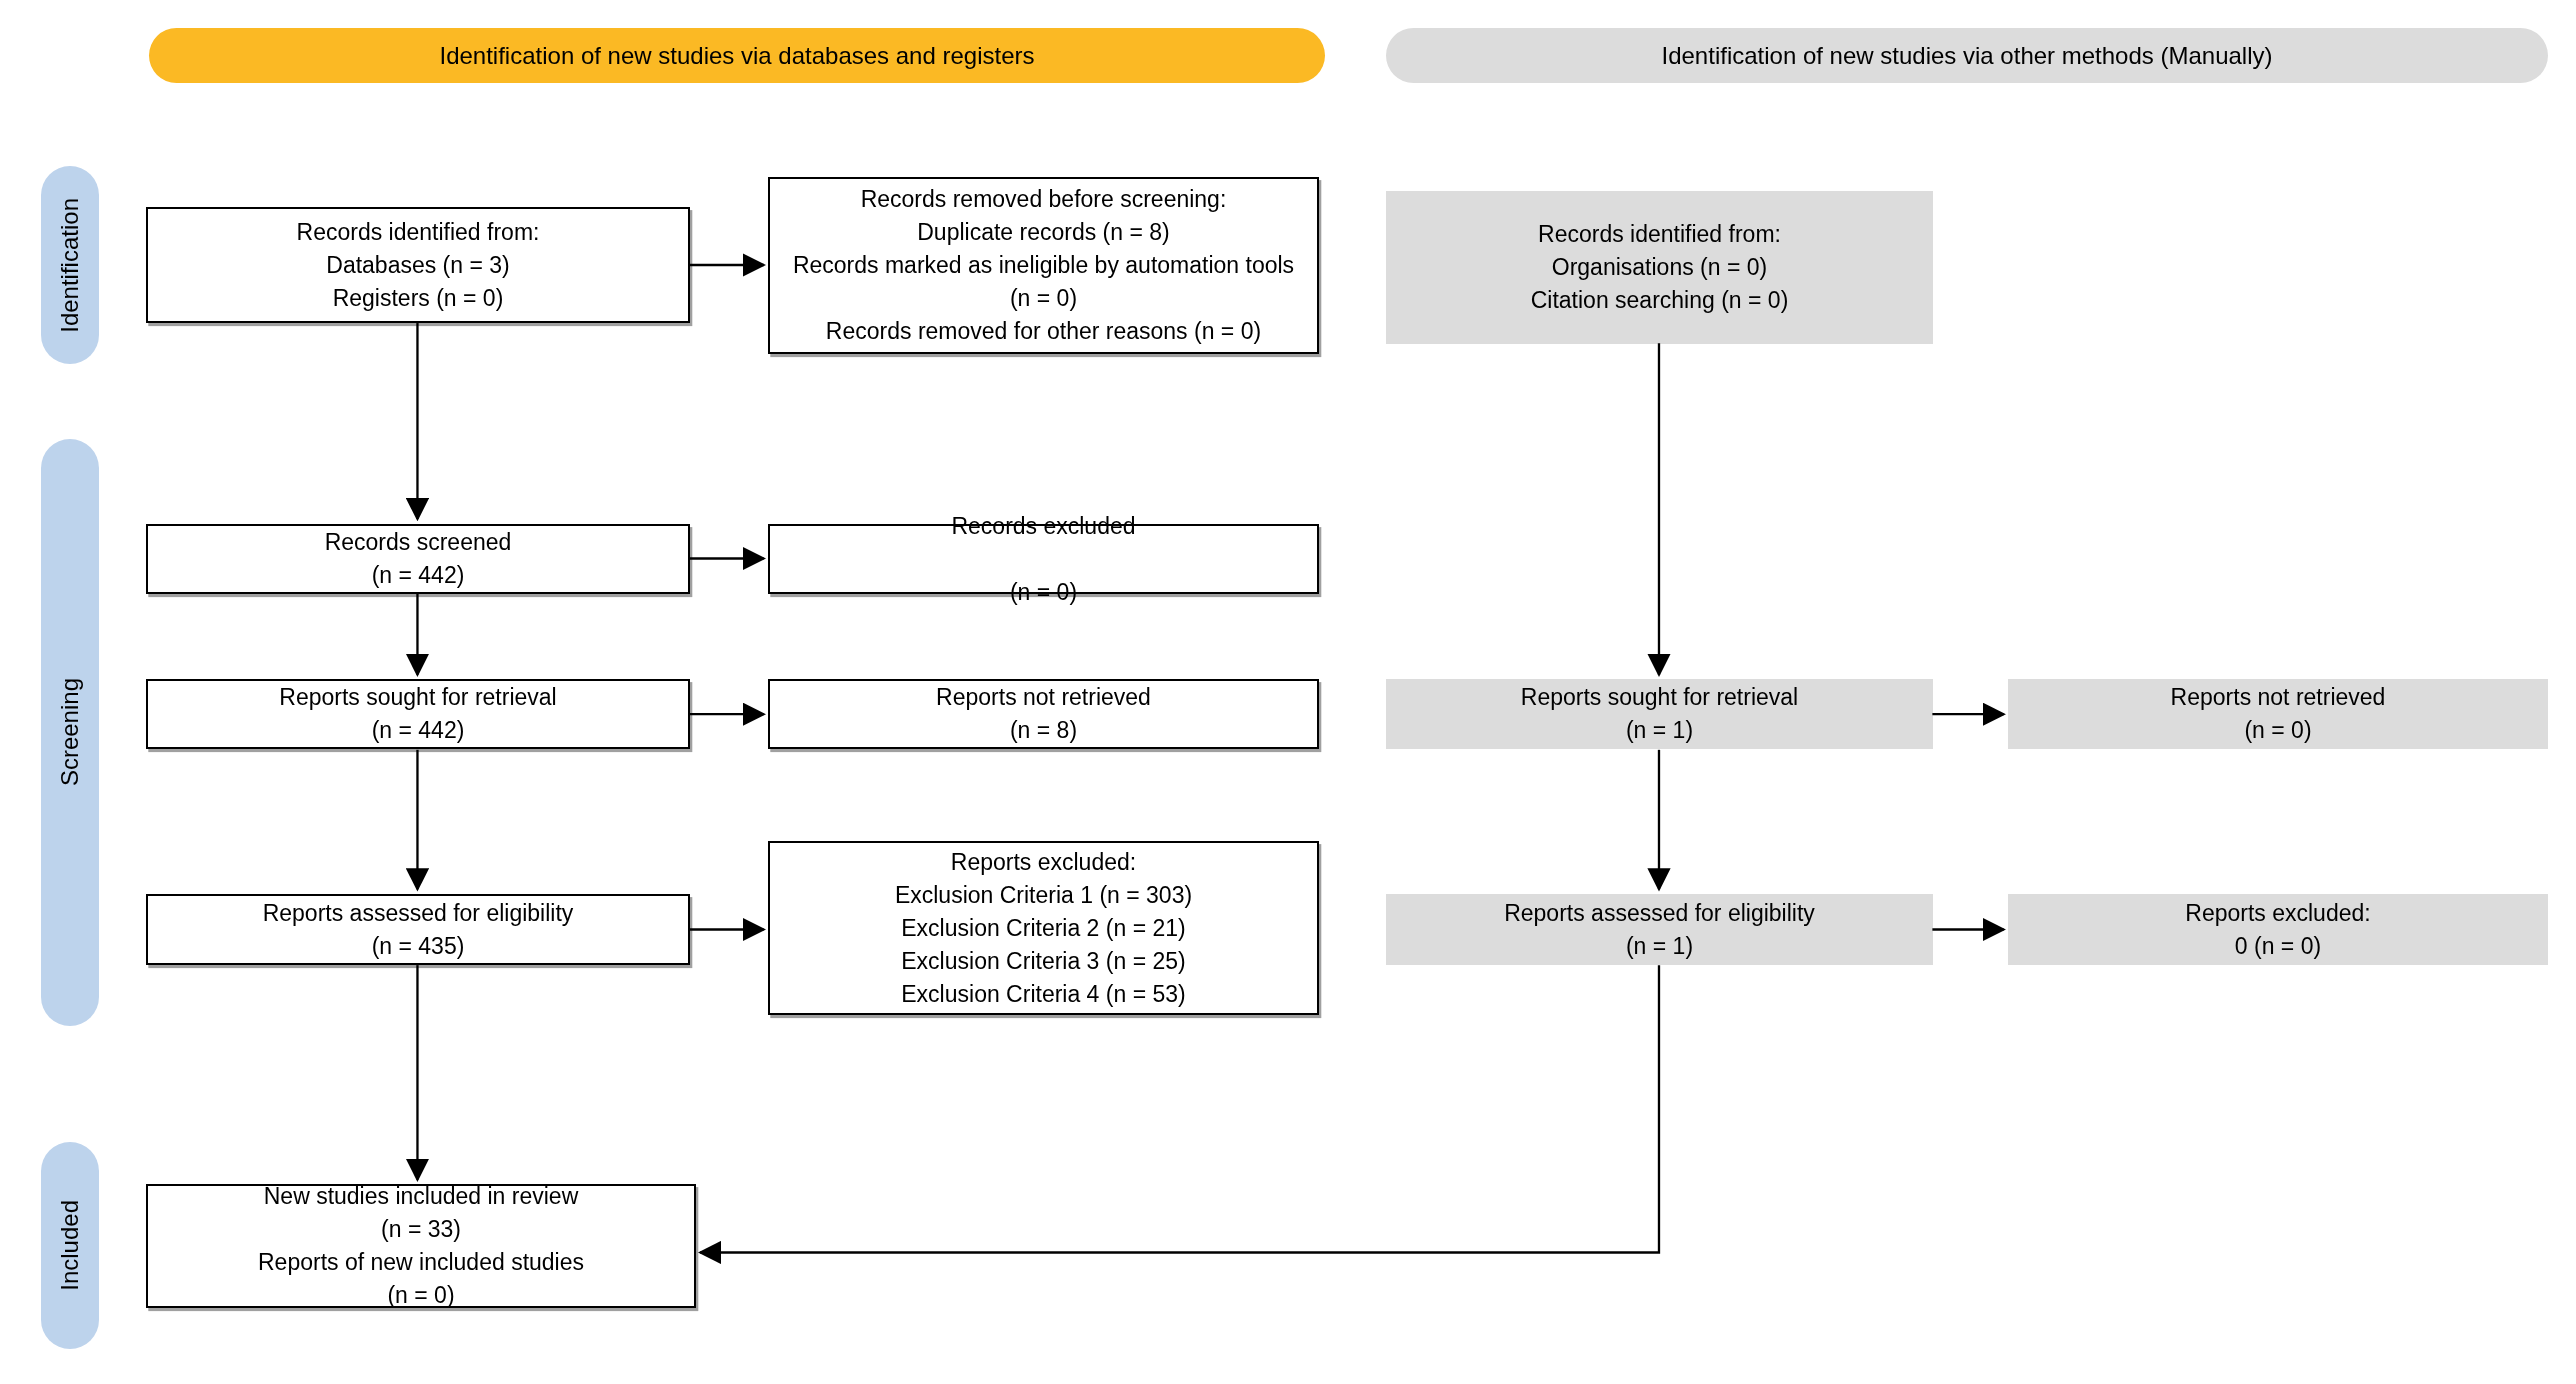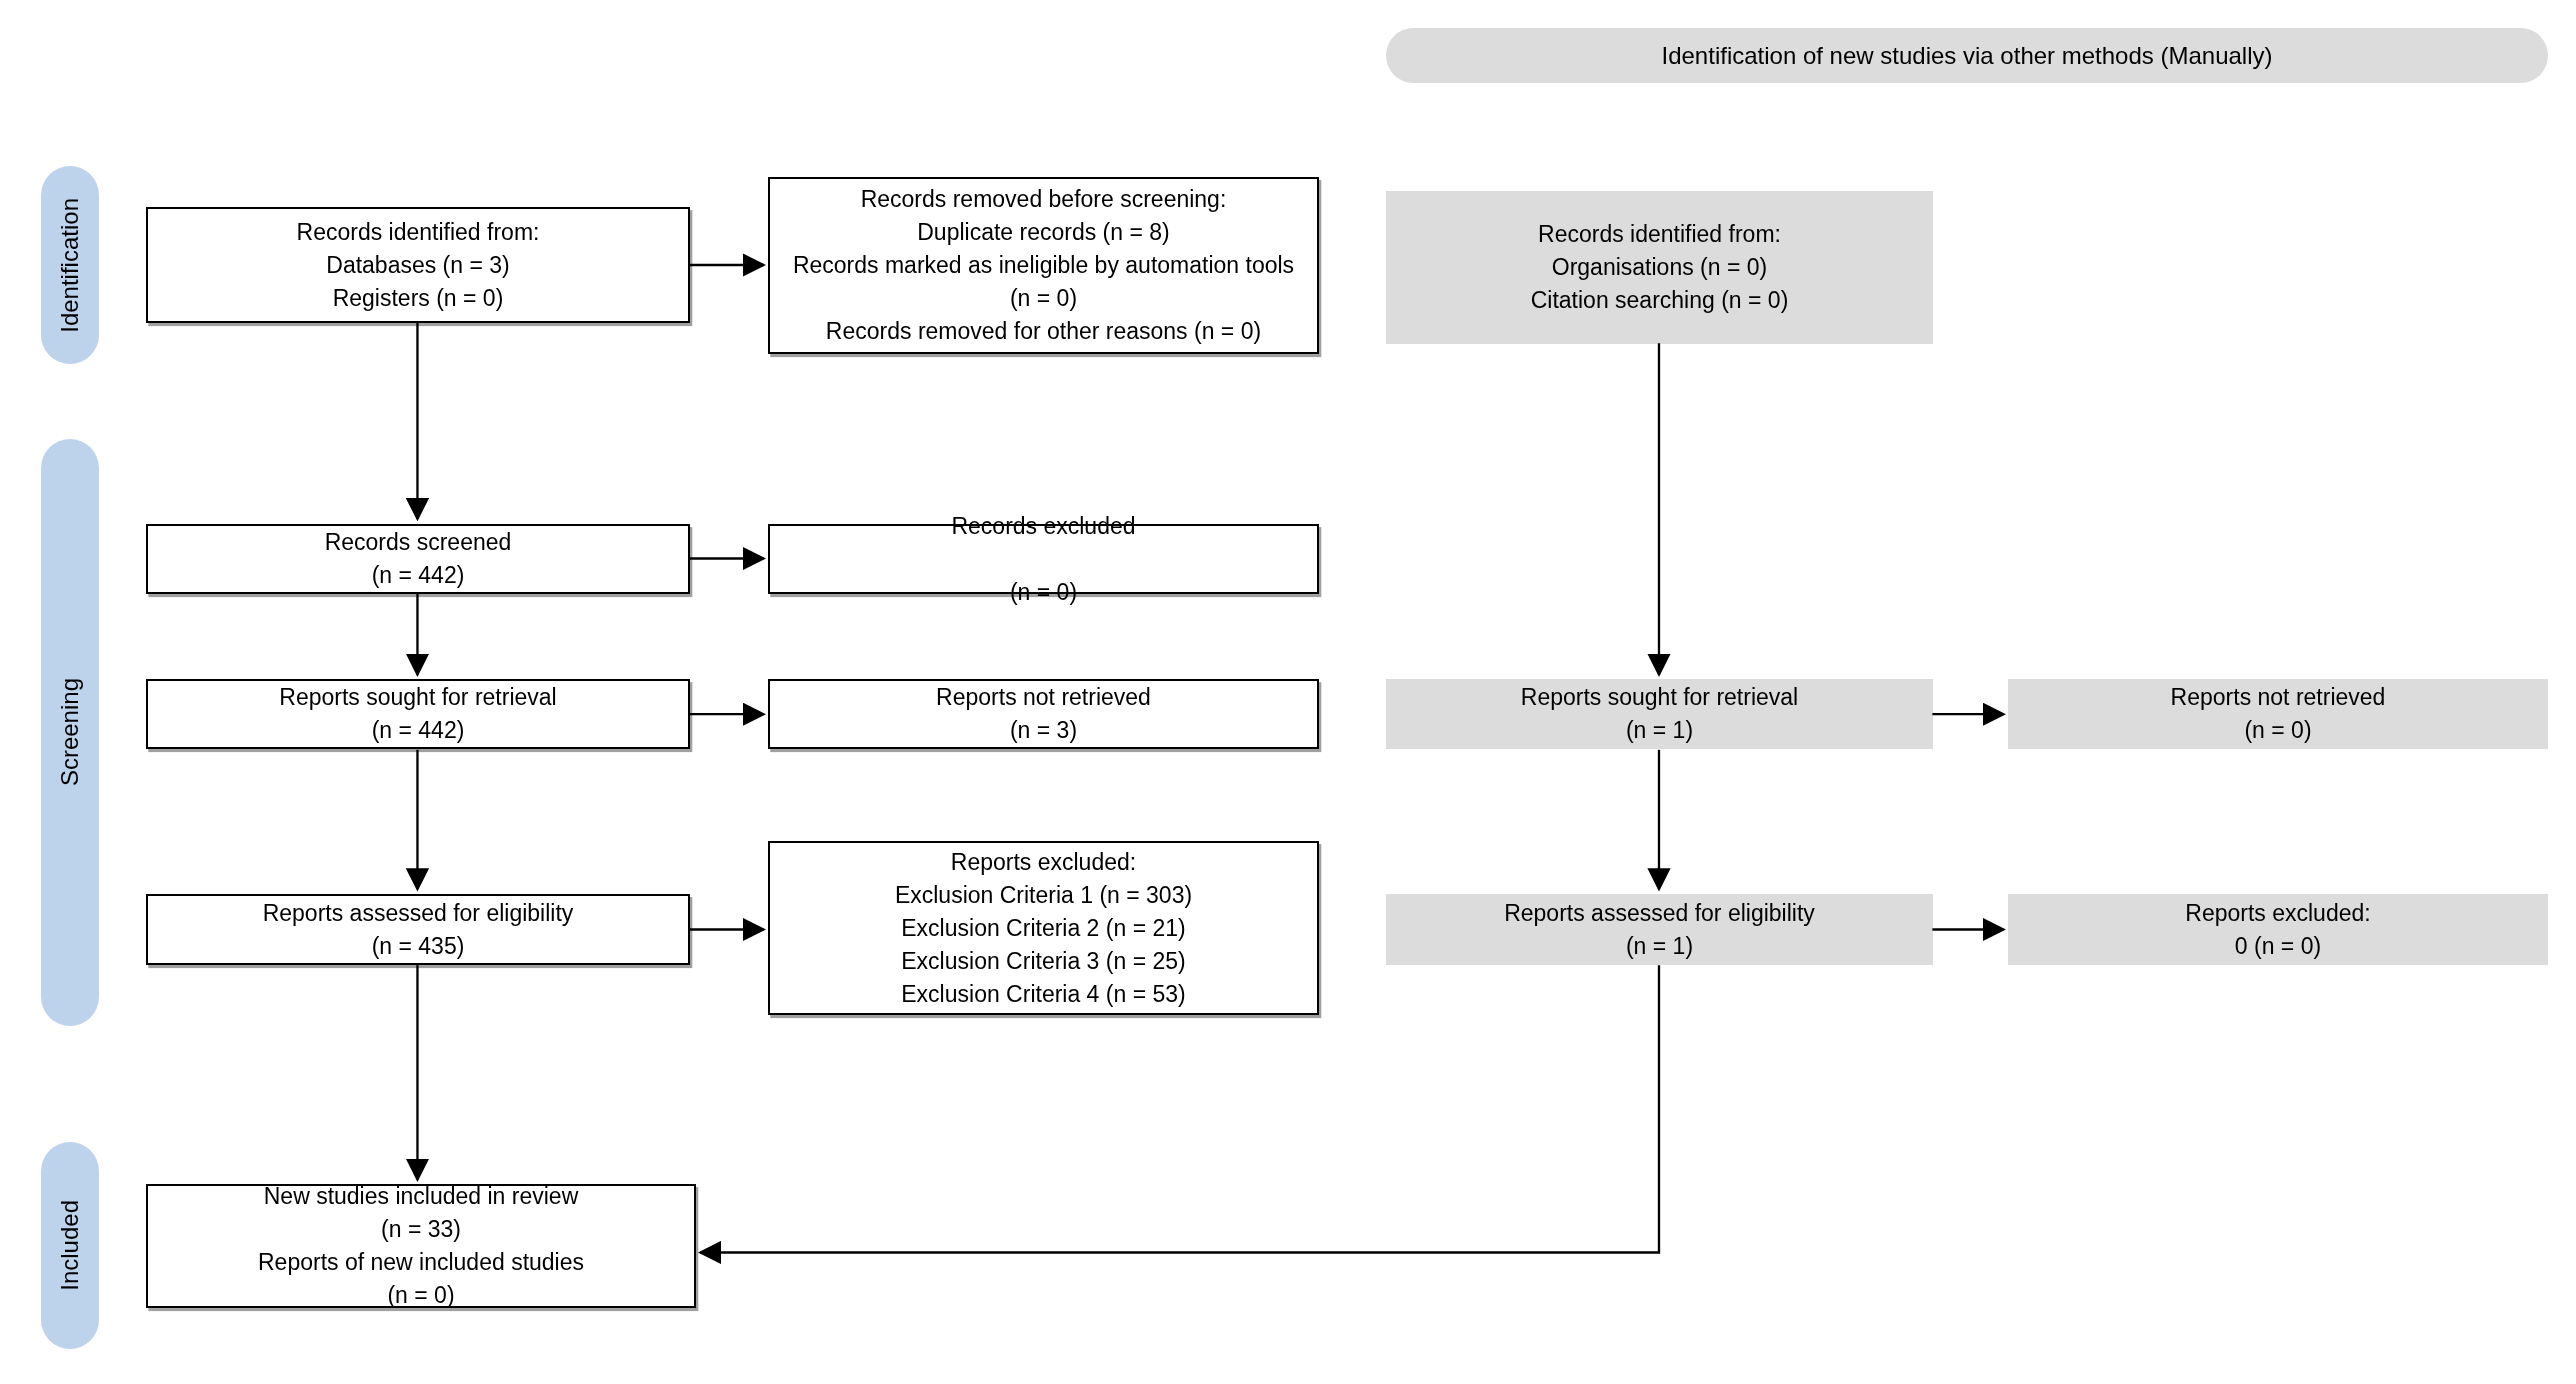--- a/index.html
+++ b/index.html
@@ -97,20 +97,23 @@
     stroke: #000000;
     stroke-width: 3;
     fill: none;
   }
 </style>
 </head>
 <body>
 
 <div class="canvas">
 
+  <div class="banner banner--yellow">
+    <span>Identification of new studies via databases and registers</span>
+  </div>
   <div class="banner banner--gray">
     <span>Identification of new studies via other methods (Manually)</span>
   </div>
 
   <div class="stage stage--identification">
     <span>Identification</span>
   </div>
   <div class="stage stage--screening">
     <span>Screening</span>
   </div>
@@ -136,21 +139,21 @@
   <div class="box box--white pos-d">
       <div>Records excluded</div>
       <div>(n = 0)</div>
     </div>
   <div class="box box--white pos-e">
       <div>Reports sought for retrieval</div>
       <div>(n = 442)</div>
     </div>
   <div class="box box--white pos-f">
       <div>Reports not retrieved</div>
-      <div>(n = 3)</div>
+      <div>(n = 8)</div>
     </div>
   <div class="box box--white pos-g">
       <div>Reports assessed for eligibility</div>
       <div>(n = 435)</div>
     </div>
   <div class="box box--white pos-h">
       <div>Reports excluded:</div>
       <div>Exclusion Criteria 1 (n = 303)</div>
       <div>Exclusion Criteria 2 (n = 21)</div>
       <div>Exclusion Criteria 3 (n = 25)</div>

